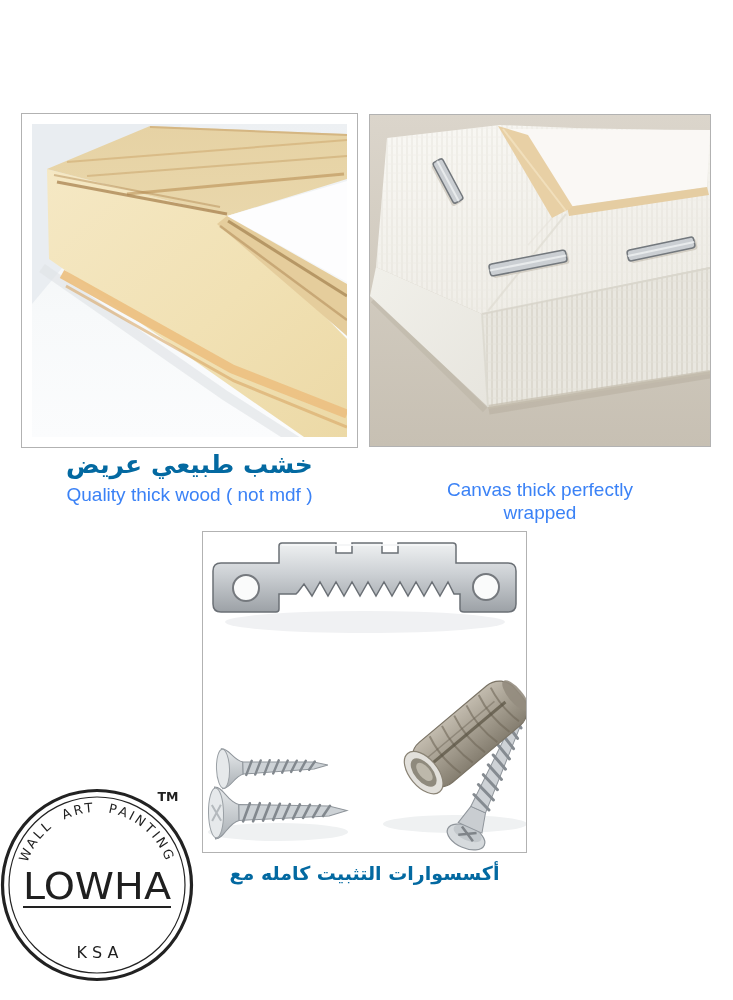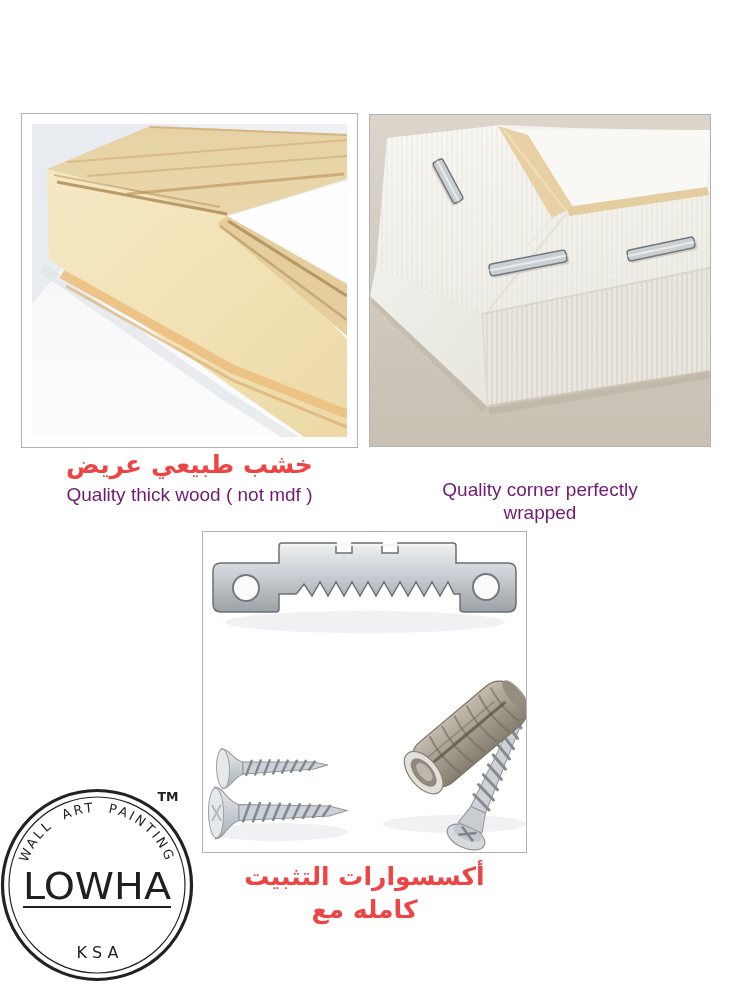--- a/index.html
+++ b/index.html
@@ -3,28 +3,28 @@
 <meta charset="utf-8">
 <style>
   html,body{margin:0;padding:0;background:#fff;}
   .page{position:relative;width:733px;height:1000px;background:#ffffff;overflow:hidden;
         font-family:"DejaVu Sans",sans-serif;}
   .photo-box{position:absolute;background:#fff;border:1px solid #b2b2b2;box-sizing:border-box;}
   .box1{left:21px;top:113px;width:337px;height:335px;padding:10px;}
   .box2{left:369px;top:114px;width:342px;height:333px;padding:0;}
   .box3{left:202px;top:531px;width:325px;height:322px;padding:0;}
   .photo-box svg{display:block;}
-  .cap{position:absolute;text-align:center;color:#ef4444;}
+  .cap{position:absolute;text-align:center;color:#0369a1;}
   .cap-ar{font-weight:bold;font-size:25px;line-height:1.25;}
-  .cap-en{font-family:"Liberation Sans","DejaVu Sans",sans-serif;font-size:19px;line-height:1.2;color:#701a75;}
+  .cap-en{font-family:"Liberation Sans","DejaVu Sans",sans-serif;font-size:19px;line-height:1.2;color:#3b82f6;}
   .c1ar{left:21px;top:449px;width:337px;}
   .c1en{left:21px;top:484px;width:337px;}
   .c2ar{left:369px;top:446px;width:342px;}
   .c2en{left:410px;top:479px;width:260px;}
-  .c3ar{left:217px;top:861px;width:295px;font-size:25px;line-height:1.3;}
+  .c3ar{left:217px;top:861px;width:295px;font-size:19px;line-height:1.3;}
   .logo{position:absolute;left:0;top:770px;}
   .logo text{fill:#1f1f1f;}
 </style>
 </head>
 <body>
 
 <div class="page">
 
   <div class="photo-box box1">
     <svg width="315" height="313" viewBox="0 0 315 313">
@@ -118,21 +118,21 @@
       <g transform="translate(291,134) rotate(-12)">
         <rect x="-32" y="-3" width="68" height="11" rx="3" fill="#b9b2a4" opacity="0.5"></rect>
         <rect x="-34" y="-5.5" width="68" height="11" rx="3" fill="#cbcfd3" stroke="#73787d" stroke-width="1.5"></rect>
         <line x1="-34" y1="0" x2="34" y2="0" stroke="#f0f2f3" stroke-width="2" opacity="0.8"></line>
       </g>
     </svg>
   </div>
 
   <div class="cap cap-ar c1ar" dir="rtl">خشب طبيعي عريض</div>
   <div class="cap cap-en c1en">Quality thick wood ( not mdf )</div>
-  <div class="cap cap-en c2en">Quality corner perfectly wrapped</div>
+  <div class="cap cap-en c2en">Canvas thick perfectly wrapped</div>
 
   <div class="photo-box box3">
     <svg width="323" height="320" viewBox="0 0 323 320">
       <defs>
         <linearGradient id="mg" x1="0" y1="0" x2="0" y2="1">
           <stop offset="0" stop-color="#eff1f2"></stop>
             <stop offset="0.45" stop-color="#ccd0d4"></stop>
             <stop offset="1" stop-color="#9ca1a6"></stop>
         </linearGradient>
         <linearGradient id="mg2" x1="0" y1="0" x2="0" y2="1">

